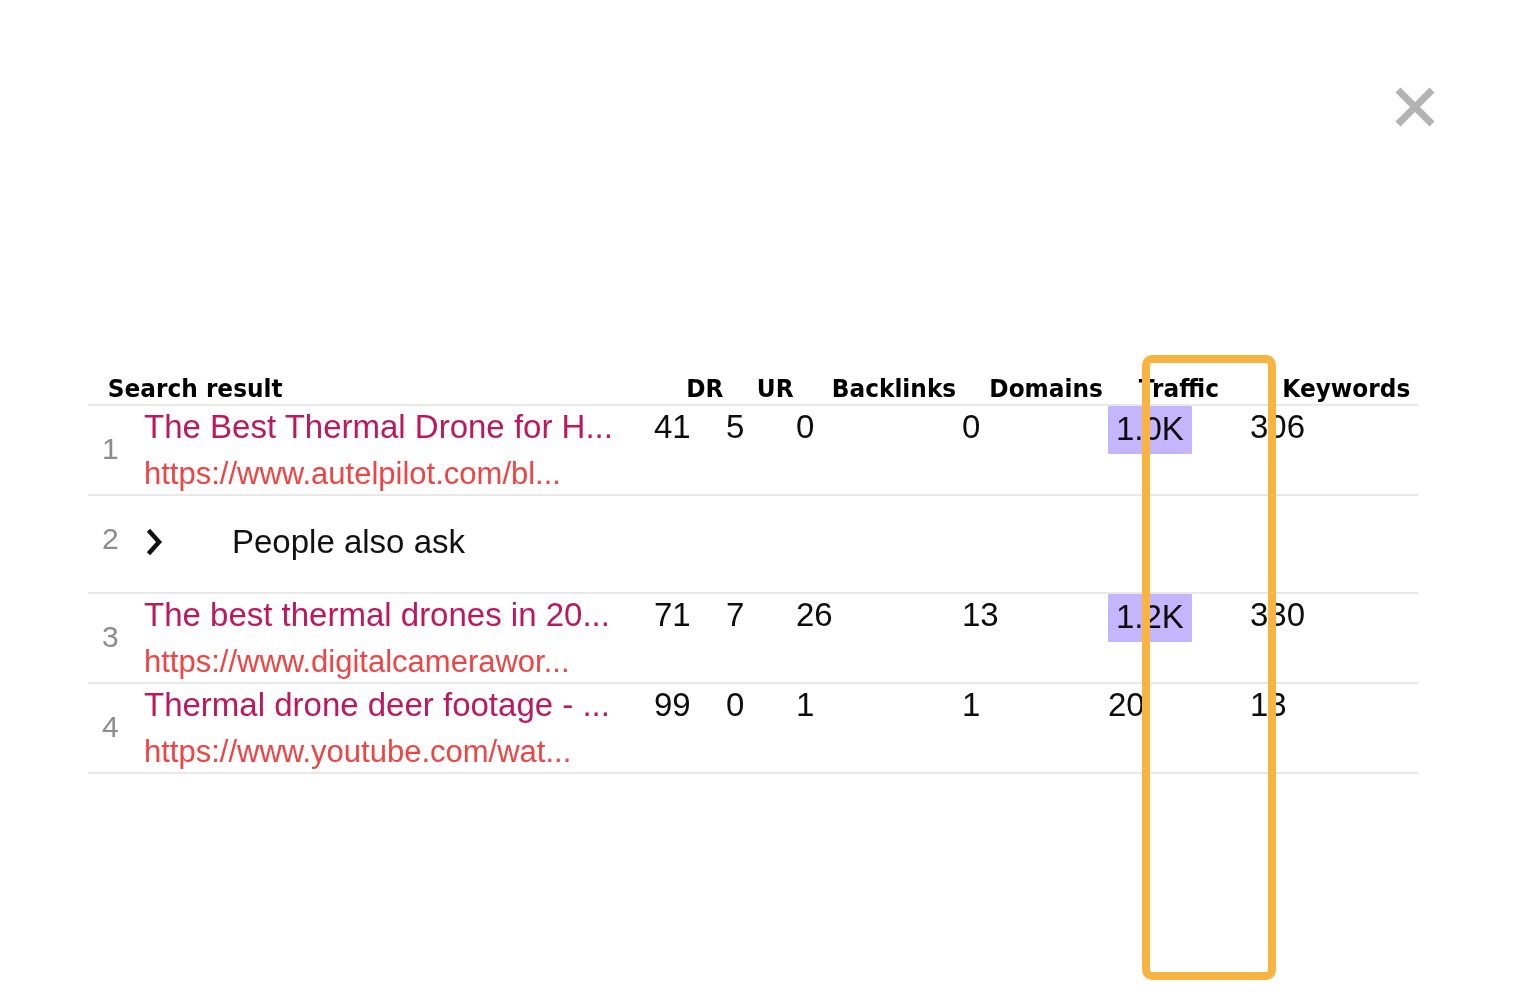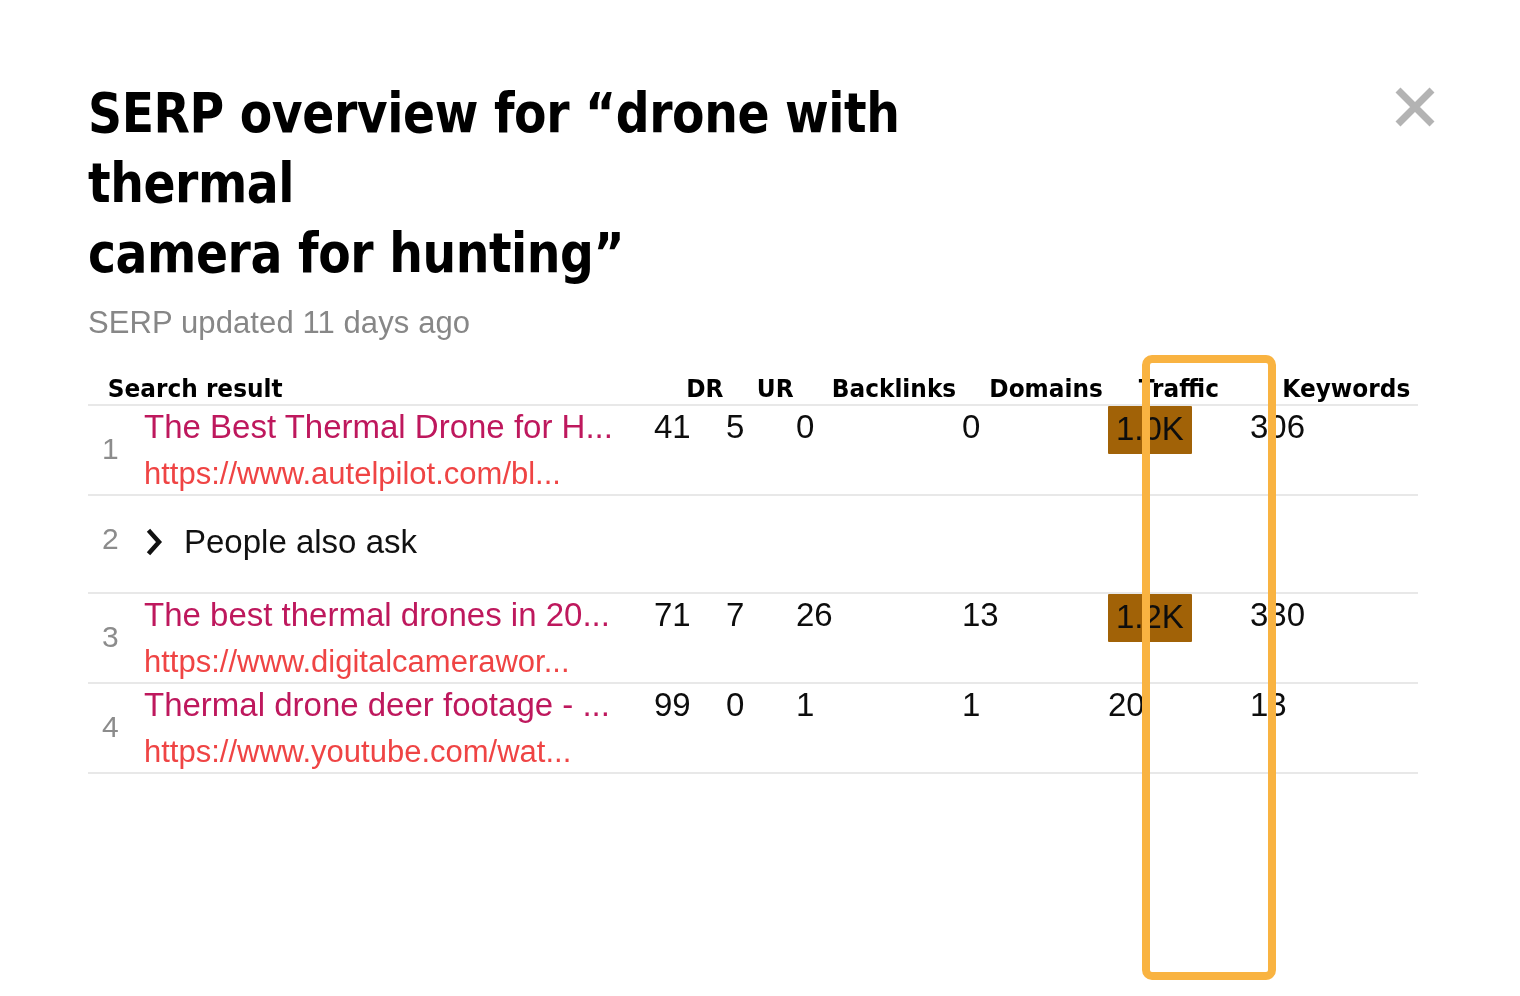--- a/index.html
+++ b/index.html
@@ -161,35 +161,36 @@
     justify-content: center;
     width: 22px;
     height: 30px;
     flex: none;
   }
   .feature-label {
     font-size: 33px;
     line-height: 40px;
     color: #111111;
     font-family: "Liberation Sans", sans-serif;
+    margin-left: 48px;
   }
 
   
   td.cell-num {
     text-align: left;
     font-size: 33px;
     line-height: 42px;
     color: #0d0d0d;
     font-family: "Liberation Sans", sans-serif;
     white-space: nowrap;
   }
 
   .hl {
     display: inline-block;
-    background: #a16207;
+    background: #c4b5fd;
     padding: 2px 8px 4px 8px;
     border-radius: 1px;
   }
 
   
   .traffic-box {
     position: absolute;
     left: 1142px;
     top: 355px;
     width: 134px;
@@ -198,25 +199,20 @@
     border-radius: 10px;
     pointer-events: none;
     background: transparent;
   }
 </style>
 </head>
 <body>
 
 <div class="panel">
 
-  <div class="header">
-    <div class="panel-title">SERP overview for “drone with thermal
-camera for hunting”</div>
-    <div class="panel-subtitle">SERP updated 11 days ago</div>
-  </div>
 
   <div class="close-button">
     <span>
       <svg width="50" height="50" viewBox="0 0 50 50" aria-hidden="true">
         <path d="M8 8 L42 42 M42 8 L8 42" stroke="#b3b3b3" stroke-width="7" stroke-linecap="butt" fill="none"></path>
       </svg>
     </span>
   </div>
 
   <table class="serp-table">

